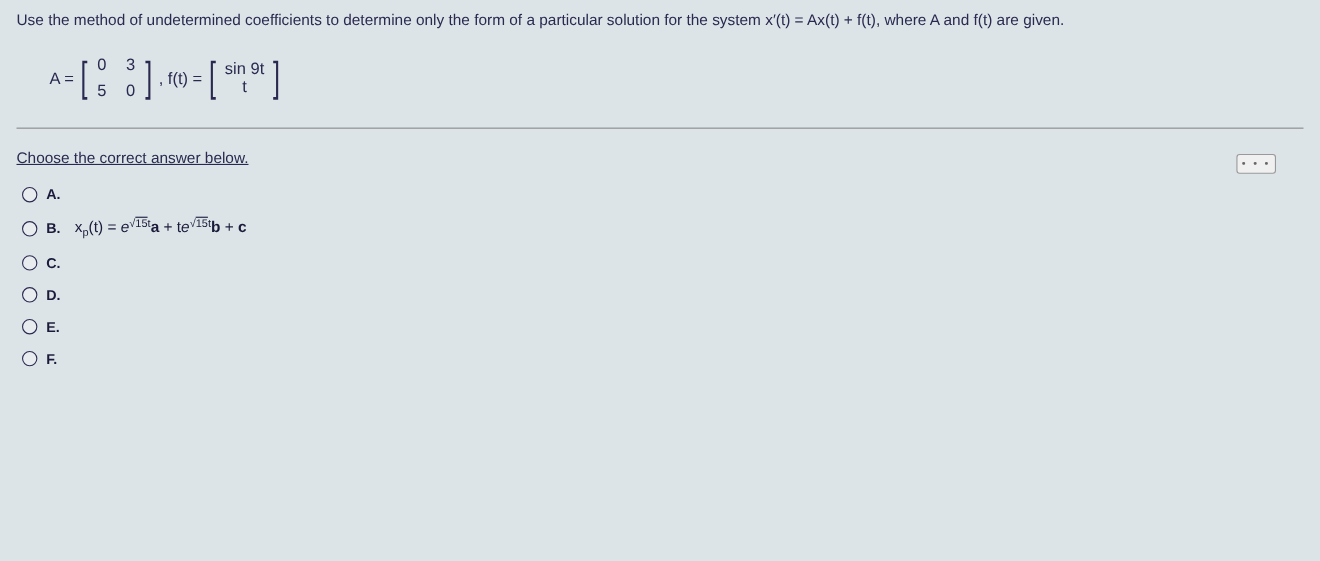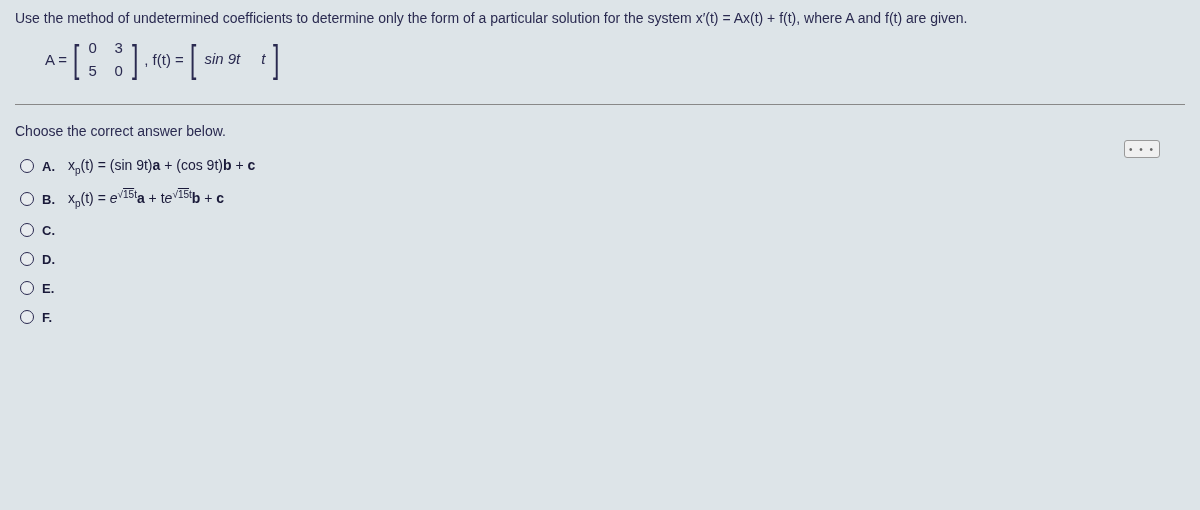--- a/index.html
+++ b/index.html
@@ -13,21 +13,21 @@
       width: 1200px;
       height: 510px;
       padding: 10px 15px;
       color: #1a1a3a;
       font-size: 14px;
       position: relative;
     }
     .question-text {
       color: #2a2a50;
       font-size: 14px;
-      margin-bottom: 13px;
+      margin-bottom: 25px;
     }
     .matrix-section {
       display: flex;
       align-items: center;
       margin-left: 30px;
       margin-bottom: 25px;
       color: #2a2a50;
       font-size: 15px;
     }
     .matrix {
@@ -50,34 +50,34 @@
     .matrix-row {
       display: flex;
       gap: 12px;
     }
     .matrix-cell {
       min-width: 14px;
       text-align: center;
     }
     .vector-content {
       display: flex;
-      flex-direction: row;
-      gap: 21px;
+      flex-direction: column;
+      gap: 0;
       padding: 0 6px;
-      font-style: italic;
     }
     .divider {
       border: none;
       border-top: 1px solid #888;
       margin: 10px 0 18px 0;
     }
     .prompt {
       color: #2a2a50;
       font-size: 14px;
       margin-bottom: 18px;
+      text-decoration: underline;
     }
     .options {
       display: flex;
       flex-direction: column;
       gap: 14px;
       margin-left: 5px;
     }
     .option {
       display: flex;
       align-items: center;
@@ -166,21 +166,20 @@
 
 <hr class="divider">
 
 <div class="prompt">Choose the correct answer below.</div>
 
 <div class="options">
 
   <div class="option">
     <div class="radio"></div>
     <span class="opt-label">A.</span>
-    <span class="opt-formula">x<sub>p</sub>(t) = (sin 9t)<b>a</b> + (cos 9t)<b>b</b> + <b>c</b></span>
   </div>
 
   <div class="option">
     <div class="radio"></div>
     <span class="opt-label">B.</span>
     <span class="opt-formula">x<sub>p</sub>(t) = <i>e</i><span class="sqrtexp">√<span class="overline">15</span>t</span><b>a</b> + t<i>e</i><span class="sqrtexp">√<span class="overline">15</span>t</span><b>b</b> + <b>c</b></span>
   </div>
 
   <div class="option">
     <div class="radio"></div>

